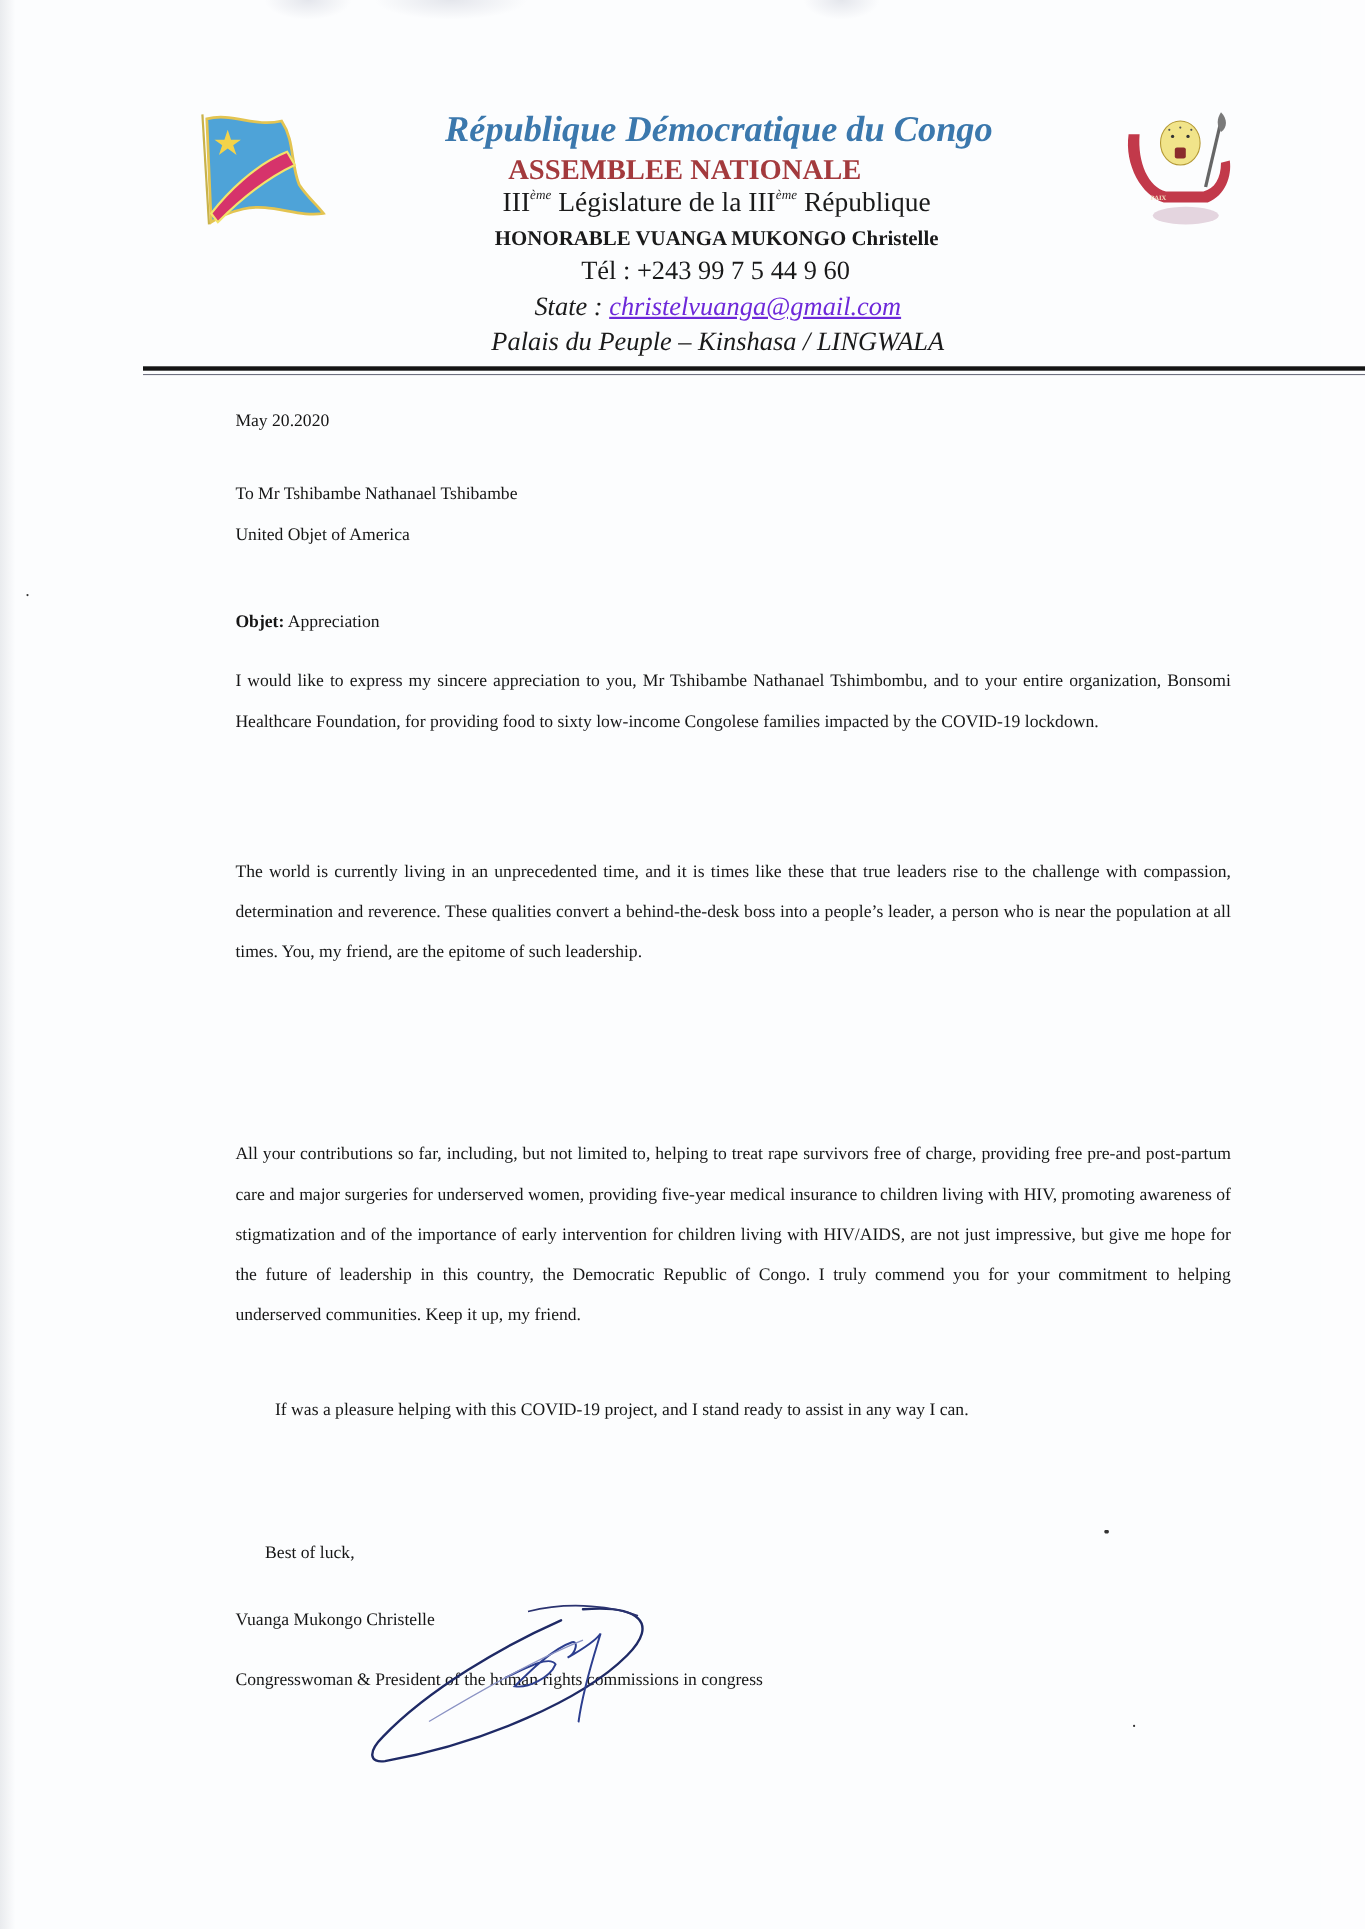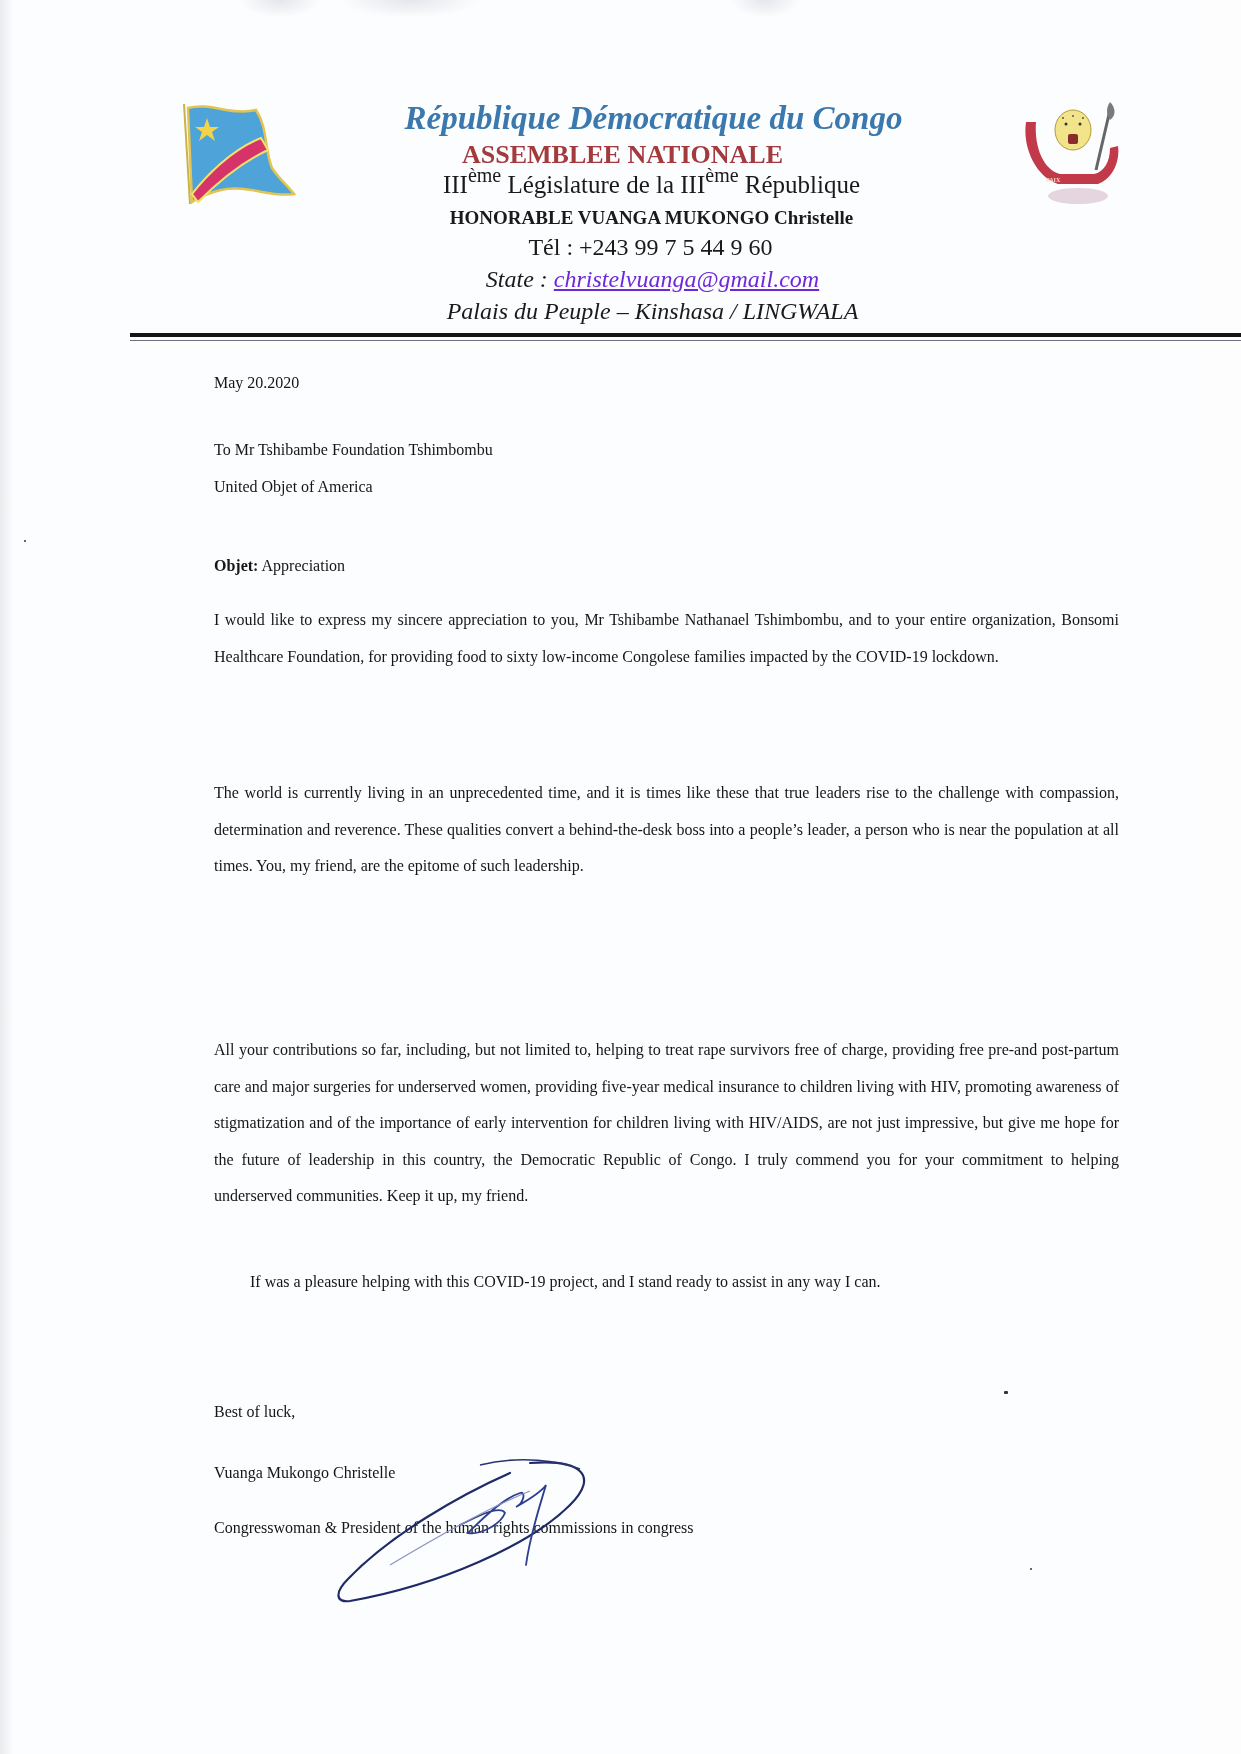--- a/index.html
+++ b/index.html
@@ -45,21 +45,21 @@
       left: 33px;
     }
     .hdr-assembly {
       top: 50px;
       font-weight: bold; font-size: 26px; color: #a33a3d;
       left: 2px;
     }
     .hdr-legislature {
       top: 81px; font-size: 25px; color: #1a1a1a; left: 31px;
     }
-    .hdr-legislature sup { font-size: 20px; vertical-align: 11px; line-height: 0; }
+    .hdr-legislature sup { font-size: 12px; vertical-align: 11px; line-height: 0; font-style: italic; }
     .hdr-honorable {
       top: 117px; font-weight: bold; font-size: 19px; left: 31px;
     }
     .hdr-phone {
       top: 144px; font-size: 24px; left: 30px;
     }
     .hdr-email {
       top: 176px; font-size: 24px; font-style: italic; left: 32px;
     }
     .hdr-email a { color: #6d28d9; text-decoration: underline; }
@@ -91,21 +91,21 @@
     }
     .date { top: 365px; }
     .recipient { top: 432px; }
     .subject { top: 548px; }
     .subject b { font-weight: bold; text-align: center; }
     .para { text-align: justify; }
     .p1 { top: 602px; }
     .p2 { top: 775px; }
     .p3 { top: 1032px; }
     .p4 { top: 1264px; margin-left: 36px; }
-    .closing { top: 1394px; }
+    .closing { top: 1394px; margin-left: 27px; }
     .signer-name { top: 1455px; }
     .signer-title { top: 1510px; }
     .signature {
       position: absolute; left: 330px; top: 1455px; width: 290px; height: 150px;
       pointer-events: auto;
     }
     .speck { position: absolute; background: #333; border-radius: 1px; }
   </style>
 </head>
 <body>
@@ -145,21 +145,21 @@
     <div class="hdr-line hdr-honorable">HONORABLE VUANGA MUKONGO Christelle</div>
     <div class="hdr-line hdr-phone">Tél : +243 99 7 5 44 9 60</div>
     <div class="hdr-line hdr-email"><span>State : </span><a title="christelvuanga@gmail.com">christelvuanga@gmail.com</a></div>
     <div class="hdr-line hdr-address">Palais du Peuple – Kinshasa / LINGWALA</div>
   </div>
   <div class="hdr-rule"></div>
   <div class="hdr-rule-thin"></div>
 
   <div class="body-text date">May 20.2020</div>
   <div class="body-text recipient">
-    <div>To Mr Tshibambe Foundation Tshimbombu</div>
+    <div>To Mr Tshibambe Nathanael Tshibambe</div>
     <div>United Objet of America</div>
   </div>
   <div class="body-text subject"><b>Objet:</b><span> Appreciation</span></div>
 
   <div class="body-text para p1">I would like to express my sincere appreciation to you, Mr Tshibambe Nathanael Tshimbombu, and to your entire organization, Bonsomi Healthcare Foundation, for providing food to sixty low-income Congolese families impacted by the COVID-19 lockdown.</div>
   <div class="body-text para p2">The world is currently living in an unprecedented time, and it is times like these that true leaders rise to the challenge with compassion, determination and reverence. These qualities convert a behind-the-desk boss into a people’s leader, a person who is near the population at all times. You, my friend, are the epitome of such leadership.</div>
   <div class="body-text para p3">All your contributions so far, including, but not limited to, helping to treat rape survivors free of charge, providing free pre-and post-partum care and major surgeries for underserved women, providing five-year medical insurance to children living with HIV, promoting awareness of stigmatization and of the importance of early intervention for children living   with HIV/AIDS, are not just impressive, but give me hope for the future of leadership in this country, the Democratic Republic of Congo. I truly commend you for your commitment to helping underserved communities. Keep it up, my friend.</div>
   <div class="body-text para p4">If was a pleasure helping with this COVID-19 project, and I stand ready to assist in any way I can.</div>
 
   <div class="body-text closing">Best of luck,</div>

